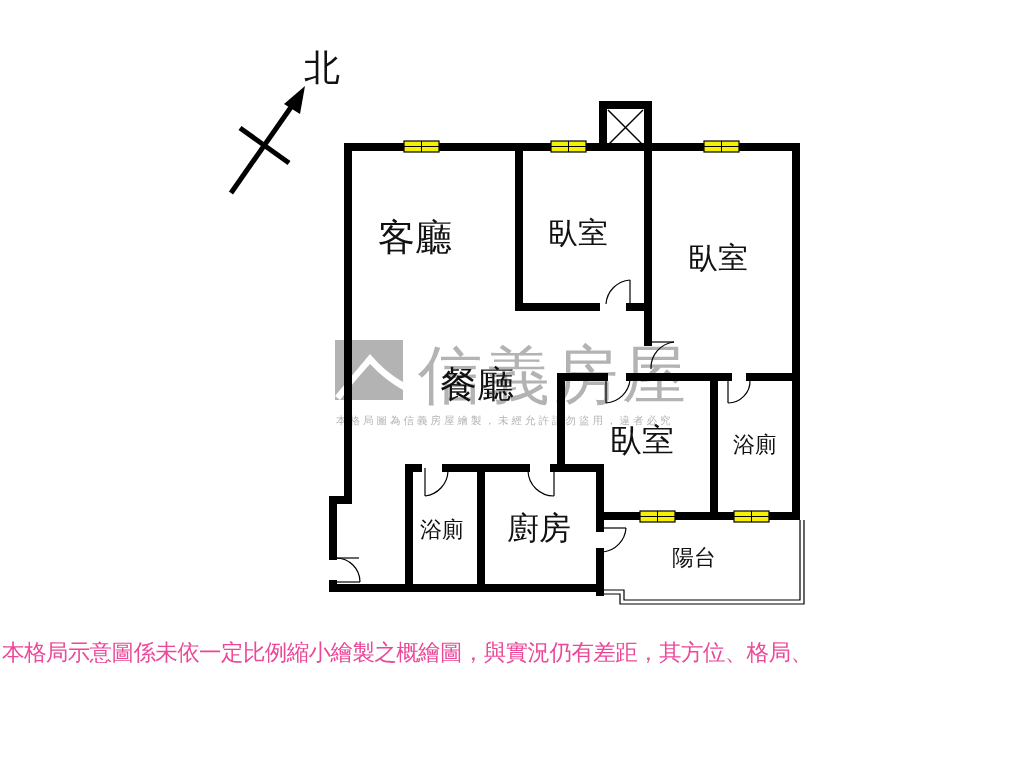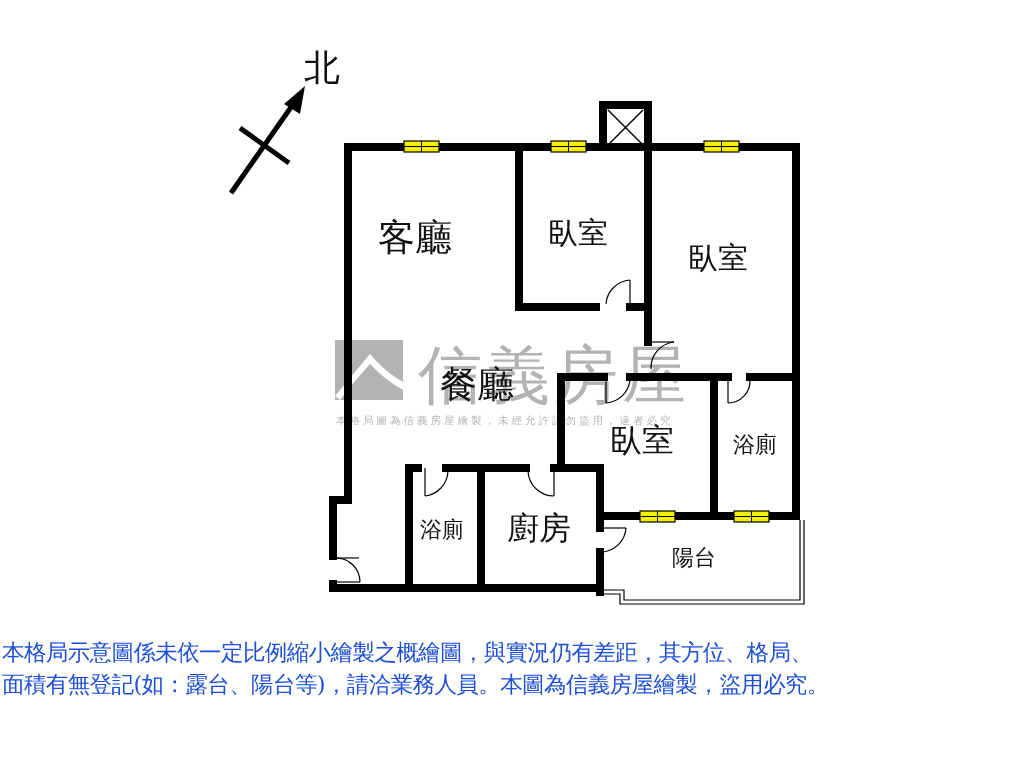--- a/index.html
+++ b/index.html
@@ -3,21 +3,21 @@
   <meta charset="utf-8">
   <style>
     html, body { margin: 0; padding: 0; background: #ffffff; }
     body { width: 1024px; height: 768px; position: relative; overflow: hidden;
            font-family: "DejaVu Serif", "Liberation Serif", serif; }
     #plan { position: absolute; left: 0; top: 0; width: 1024px; height: 610px; }
     .room-label { font-family: "DejaVu Serif", "Liberation Serif", serif; fill: #111; }
     .wm-text { font-family: "DejaVu Sans", "Liberation Sans", sans-serif; }
     #disclaimer { position: absolute; left: 2px; top: 636px; width: 1020px;
                   font-family: "DejaVu Serif", "Liberation Serif", serif;
-                  font-size: 22.5px; line-height: 32px; color: #1d4ed8; letter-spacing: -0.6px; }
+                  font-size: 22.5px; line-height: 32px; color: #ec4899; letter-spacing: -0.6px; }
     #disclaimer div { white-space: nowrap; }
   </style>
 </head>
 <body>
 
 <svg id="plan" viewBox="0 0 1024 610" xmlns="http://www.w3.org/2000/svg">
 
   <g>
     <g>
       <line x1="231" y1="193" x2="296" y2="100" stroke="#000" stroke-width="5"></line>
@@ -162,14 +162,13 @@
     <text class="room-label" x="610" y="451" font-size="32">臥室</text>
     <text class="room-label" x="733" y="452" font-size="22">浴廁</text>
     <text class="room-label" x="420" y="537" font-size="22">浴廁</text>
     <text class="room-label" x="507" y="539" font-size="32">廚房</text>
     <text class="room-label" x="672" y="565" font-size="22">陽台</text>
   </g>
 </svg>
 
 <div id="disclaimer">
   <div>本格局示意圖係未依一定比例縮小繪製之概繪圖，與實況仍有差距，其方位、格局、</div>
-  <div>面積有無登記(如：露台、陽台等)，請洽業務人員。本圖為信義房屋繪製，盜用必究。</div>
 </div>
 
 </body></html>

